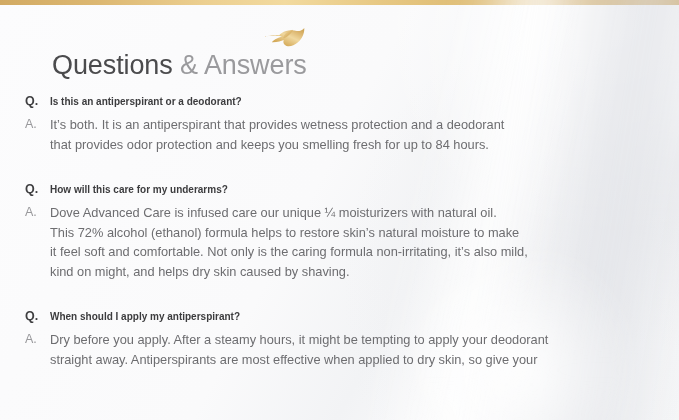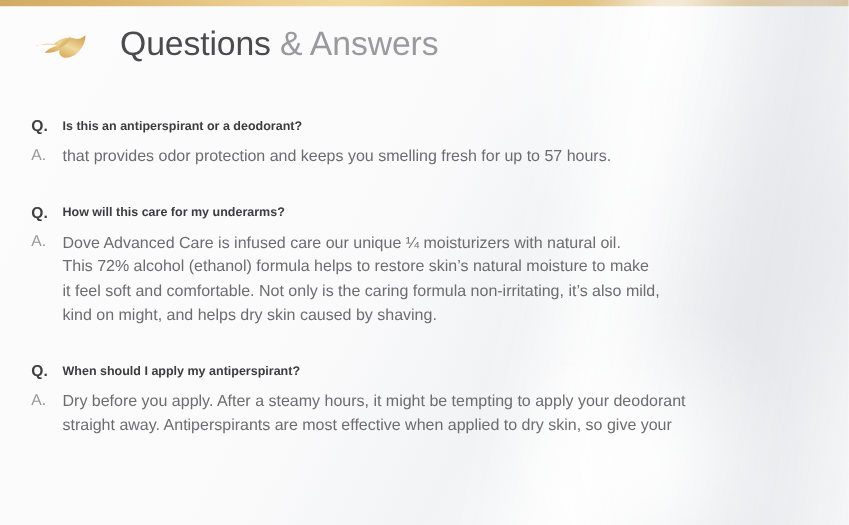--- a/index.html
+++ b/index.html
@@ -67,21 +67,22 @@
       #dcb970 72%,
       #d3ad66 86%,
       #cfa75f 100%);
   }
 
   .header {
     position: absolute;
     top: 22px;
     left: 27px;
     display: flex;
-    align-items: flex-start;
+    align-items: flex-end;
+    flex-direction: column;
   }
   .logo {
     width: 44px;
     height: 30px;
     display: block;
     flex: 0 0 auto;
   }
   .title {
     margin-left: 25px;
     font-size: 27px;
@@ -198,21 +199,22 @@
   <div class="qa-list">
 
     <div class="qa-block">
       <div class="qa-row q-row">
         <span class="marker">Q.</span>
         <span class="q-text">Is this an antiperspirant or a deodorant?</span>
       </div>
       <div class="qa-row a-row">
         <span class="marker">A.</span>
         <span class="a-text">
-          <p>that provides odor protection and keeps you smelling fresh for up to 57 hours.</p>
+          <p>It’s both. It is an antiperspirant that provides wetness protection and a deodorant</p>
+          <p>that provides odor protection and keeps you smelling fresh for up to 84 hours.</p>
         </span>
       </div>
     </div>
 
     <div class="qa-block">
       <div class="qa-row q-row">
         <span class="marker">Q.</span>
         <span class="q-text">How will this care for my underarms?</span>
       </div>
       <div class="qa-row a-row">

